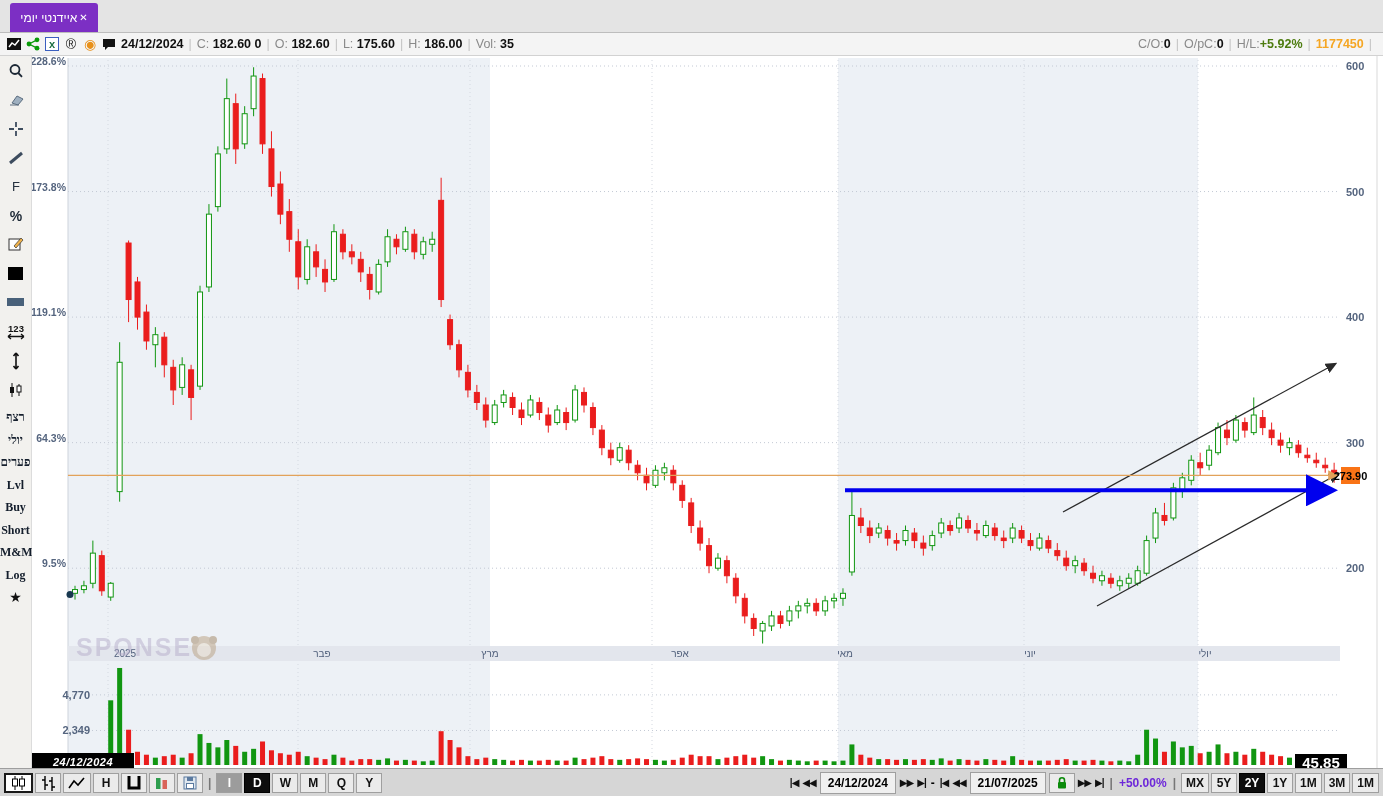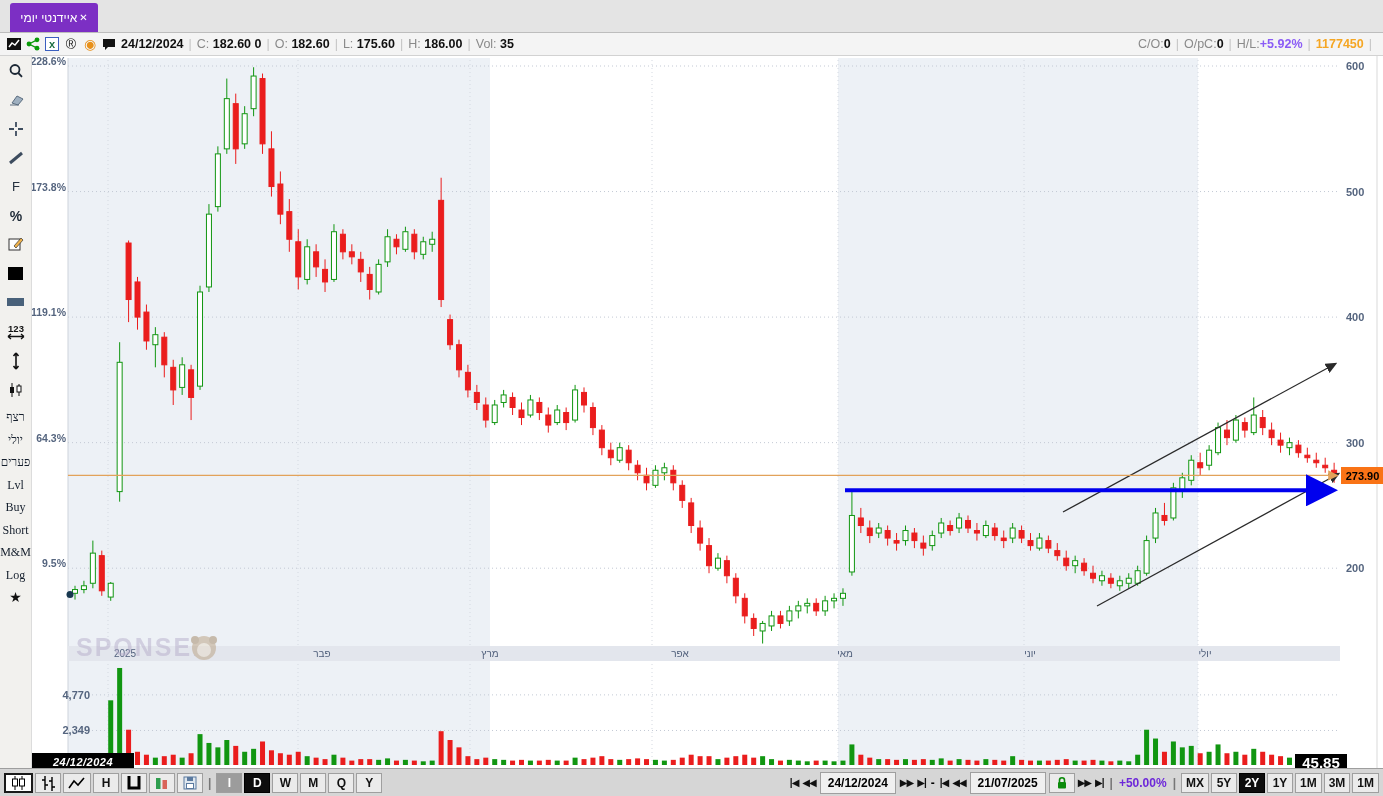--- a/index.html
+++ b/index.html
@@ -17,28 +17,28 @@
   #info-icons{display:flex;align-items:center;gap:3px;margin-right:4px;}
   #info-icons .ticon{width:16px;height:16px;display:flex;align-items:center;justify-content:center;font-size:13px;}
   .lab{color:#8a8a8a;}
   .val{font-weight:bold;color:#101010;}
   .isep{color:#c4c4c4;margin:0 5px;}
   #info-right{margin-left:auto;display:flex;align-items:center;justify-content:flex-end;}
 
   
   #sidebar{position:absolute;left:0;top:56px;width:32px;height:712px;background:#f2f1ee;border-right:1px solid #dcdcdc;box-sizing:border-box;}
   .tool{width:32px;height:29px;display:flex;align-items:center;justify-content:center;color:#2a3442;font-size:14px;}
-  #sidebar-labels{margin-top:2px;font-family:"Liberation Serif","DejaVu Serif",serif;font-size:12px;color:#141e2c;text-align:center;}
+  #sidebar-labels{margin-top:2px;font-family:"Liberation Serif","DejaVu Serif",serif;font-size:12px;color:#141e2c;text-align:center;font-weight:bold;}
   #sidebar-labels .slab{line-height:22.5px;white-space:nowrap;}
   #fav-star{text-align:center;font-size:14px;color:#111;line-height:22px;}
 
   
   #chart-wrap{position:absolute;left:32px;top:56px;width:1351px;height:714px;background:#fff;}
   #chart-svg{position:absolute;left:0;top:0;}
-  #price-badge{position:absolute;left:1309px;top:411px;width:43px;height:17px;background:#f97316;color:#000;
+  #price-badge{position:absolute;left:1309px;top:411px;width:19px;height:17px;background:#f97316;color:#000;
     font-size:11px;font-weight:bold;display:flex;align-items:center;justify-content:center;}
   #vol-date-label{position:absolute;left:0px;top:697px;width:102px;height:17px;background:#000;color:#fff;
     font-size:11px;font-weight:bold;font-style:italic;display:flex;align-items:center;justify-content:center;letter-spacing:.5px;}
   #vol-cut-label{position:absolute;left:1263px;top:698px;width:52px;height:14px;background:#000;color:#fff;
     font-size:15px;font-weight:bold;display:flex;align-items:flex-start;justify-content:center;overflow:hidden;}
 
   
   #bottom-bar{position:absolute;left:0;top:768px;width:1383px;height:28px;background:#d6d6d6;border-top:1px solid #9e9e9e;
     display:flex;align-items:center;padding:0 3px;box-sizing:border-box;font-size:12px;}
   .btn{display:inline-flex;align-items:center;justify-content:center;height:20px;min-width:26px;background:#ebebeb;
@@ -103,21 +103,21 @@
     <span class="val">24/12/2024</span>
     <span id="info-fields"><span class="isep">|</span><span class="lab">C: </span><span class="val">182.60 0</span><span class="isep">|</span><span class="lab">O: </span><span class="val">182.60</span><span class="isep">|</span><span class="lab">L: </span><span class="val">175.60</span><span class="isep">|</span><span class="lab">H: </span><span class="val">186.00</span><span class="isep">|</span><span class="lab">Vol: </span><span class="val">35</span></span>
     <span id="info-right">
         <span class="lab">C/O:</span>
         <span class="val" style="color:#101010">0</span>
         <span class="isep">|</span>
         <span class="lab">O/pC:</span>
         <span class="val" style="color:#101010">0</span>
         <span class="isep">|</span>
         <span class="lab">H/L:</span>
-        <span class="val" style="color:#8b5cf6">+5.92%</span>
+        <span class="val" style="color:#4d7c0f">+5.92%</span>
         <span class="isep">|</span>
         <span class="val" style="color:#f5a623">1177450</span>
         <span class="isep">|</span>
       </span>
   </div>
 
   <div id="sidebar">
     <div id="sidebar-tools">
         <div class="tool">
           <svg width="16" height="16">

